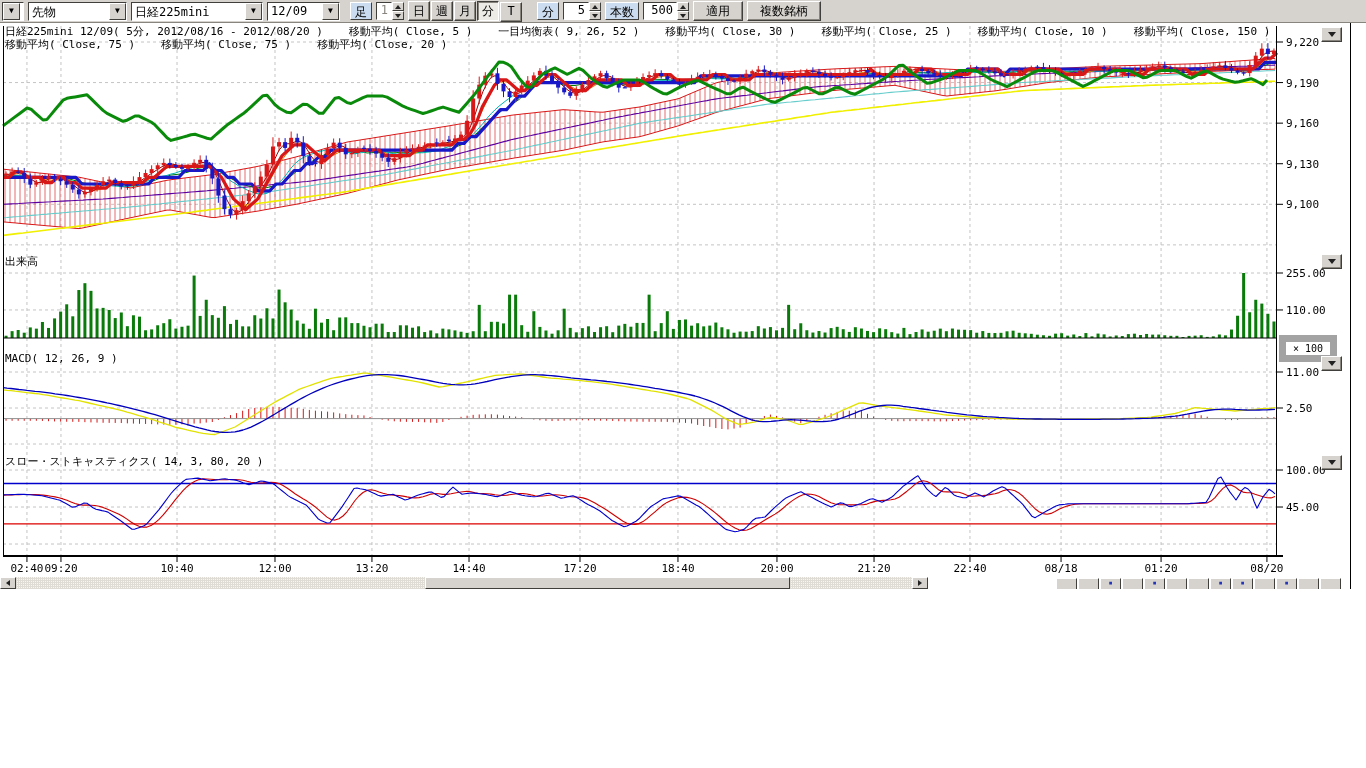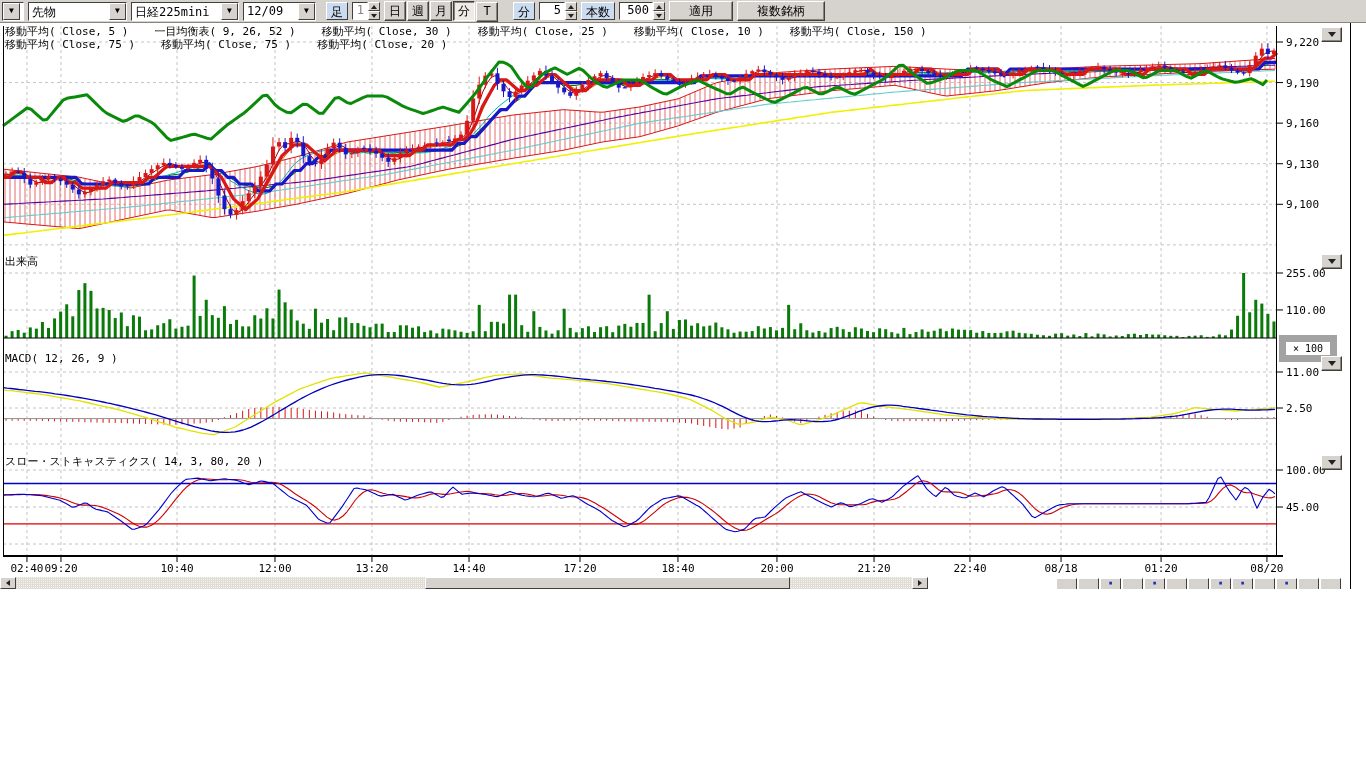--- a/index.html
+++ b/index.html
@@ -8,21 +8,21 @@
   
   .toolbar{position:absolute;top:0;left:0;width:1366px;height:23px;background:#d6d3ce;
     border-bottom:1px solid #87857e;display:flex;align-items:center;gap:4px;padding:0 2px;
     box-sizing:border-box;font-size:12px;z-index:30;}
   .combo{display:flex;height:19px;background:#fff;border:1px solid;border-color:#403f3c #fff #fff #403f3c;box-sizing:border-box;}
   .combo .val{flex:1;padding:1px 3px;font-size:12px;white-space:nowrap;overflow:hidden;}
   .dd{width:17px;height:17px;background:#d6d3ce;border:1px solid;border-color:#fff #403f3c #403f3c #fff;
     display:flex;align-items:center;justify-content:center;font-size:8px;line-height:8px;color:#000;box-sizing:border-box;}
   .lbl{background:#ccdcf0;border:1px solid;border-color:#fff #403f3c #403f3c #fff;padding:1px 4px;font-size:12px;height:18px;box-sizing:border-box;white-space:nowrap;}
   .btn{background:#d6d3ce;border:1px solid;border-color:#fff #403f3c #403f3c #fff;box-shadow:inset -1px -1px 0 #87857e;
-    padding:1px 19px;font-size:12px;height:20px;box-sizing:border-box;white-space:nowrap;cursor:default;text-align:center;}
+    padding:1px 12px;font-size:12px;height:20px;box-sizing:border-box;white-space:nowrap;cursor:default;text-align:center;}
   .btn.pressed{border-color:#403f3c #fff #fff #403f3c;box-shadow:inset 1px 1px 0 #87857e;background:#ecebe5;}
   .pbtn{width:22px;text-align:center;padding:1px 0;display:inline-block;margin-right:1px;}
   .spinfield{display:flex;height:18px;}
   .spinfield .num{background:#fff;border:1px solid;border-color:#403f3c #fff #fff #403f3c;padding:0 3px;font-size:12px;
     min-width:16px;text-align:right;box-sizing:border-box;}
   .spinfield .num.dis{color:#87857e;}
   .spbtn{width:12px;display:flex;flex-direction:column;}
   .spbtn span{flex:1;background:#d6d3ce;border:1px solid;border-color:#fff #403f3c #403f3c #fff;display:flex;
     align-items:center;justify-content:center;box-sizing:border-box;}
   .tri-up{width:0;height:0;border-left:3px solid transparent;border-right:3px solid transparent;border-bottom:4px solid #222;}
@@ -60,21 +60,21 @@
 <div class="screen">
 
   <div class="toolbar">
     <div class="combo" style="width:22px">
       <span class="dd">▼</span>
     </div>
     <div class="combo" style="width:99px">
       <span class="val">先物</span>
       <span class="dd">▼</span>
     </div>
-    <div class="combo" style="width:108px">
+    <div class="combo" style="width:132px">
       <span class="val">日経225mini</span>
       <span class="dd">▼</span>
     </div>
     <div class="combo" style="width:73px">
       <span class="val">12/09</span>
       <span class="dd">▼</span>
     </div>
     <span class="lbl" style="margin-left:6px">足</span>
     <span class="spinfield">
       <span class="num dis">1</span>
@@ -1301,21 +1301,21 @@
         <text x="677.9652000000001" y="572" font-size="11" fill="#000" text-anchor="middle" font-family="DejaVu Sans Mono, DejaVu Sans, monospace">18:40</text>
         <text x="776.955" y="572" font-size="11" fill="#000" text-anchor="middle" font-family="DejaVu Sans Mono, DejaVu Sans, monospace">20:00</text>
         <text x="874.0337999999999" y="572" font-size="11" fill="#000" text-anchor="middle" font-family="DejaVu Sans Mono, DejaVu Sans, monospace">21:20</text>
         <text x="969.966" y="572" font-size="11" fill="#000" text-anchor="middle" font-family="DejaVu Sans Mono, DejaVu Sans, monospace">22:40</text>
         <text x="1061.057" y="572" font-size="11" fill="#000" text-anchor="middle" font-family="DejaVu Sans Mono, DejaVu Sans, monospace">08/18</text>
         <text x="1161.066" y="572" font-size="11" fill="#000" text-anchor="middle" font-family="DejaVu Sans Mono, DejaVu Sans, monospace">01:20</text>
         <text x="1266.9354" y="572" font-size="11" fill="#000" text-anchor="middle" font-family="DejaVu Sans Mono, DejaVu Sans, monospace">08/20</text>
       </g>
     </svg>
 
-  <div class="legend" id="legend1" style="top:24px"><span>移動平均( Close, 5 )</span><span>一目均衡表( 9, 26, 52 )</span><span>移動平均( Close, 30 )</span><span>移動平均( Close, 25 )</span><span>移動平均( Close, 10 )</span><span>移動平均( Close, 150 )</span></div>
+  <div class="legend" id="legend1" style="top:24px"><span>日経225mini 12/09( 5分, 2012/08/16 - 2012/08/20 )</span><span>移動平均( Close, 5 )</span><span>一目均衡表( 9, 26, 52 )</span><span>移動平均( Close, 30 )</span><span>移動平均( Close, 25 )</span><span>移動平均( Close, 10 )</span><span>移動平均( Close, 150 )</span></div>
   <div class="legend" id="legend2" style="top:37px"><span>移動平均( Close, 75 )</span><span>移動平均( Close, 75 )</span><span>移動平均( Close, 20 )</span></div>
 
   <div class="panel-label" style="top:254px">出来高</div>
   <div class="panel-label" style="top:352px">MACD( 12, 26, 9 )</div>
   <div class="panel-label" style="top:454px">スロー・ストキャスティクス( 14, 3, 80, 20 )</div>
   <div class="mult-box">× 100</div>
 
   <div class="panel-arrow" style="top:27px">
       <span class="tri"></span>
     </div>

